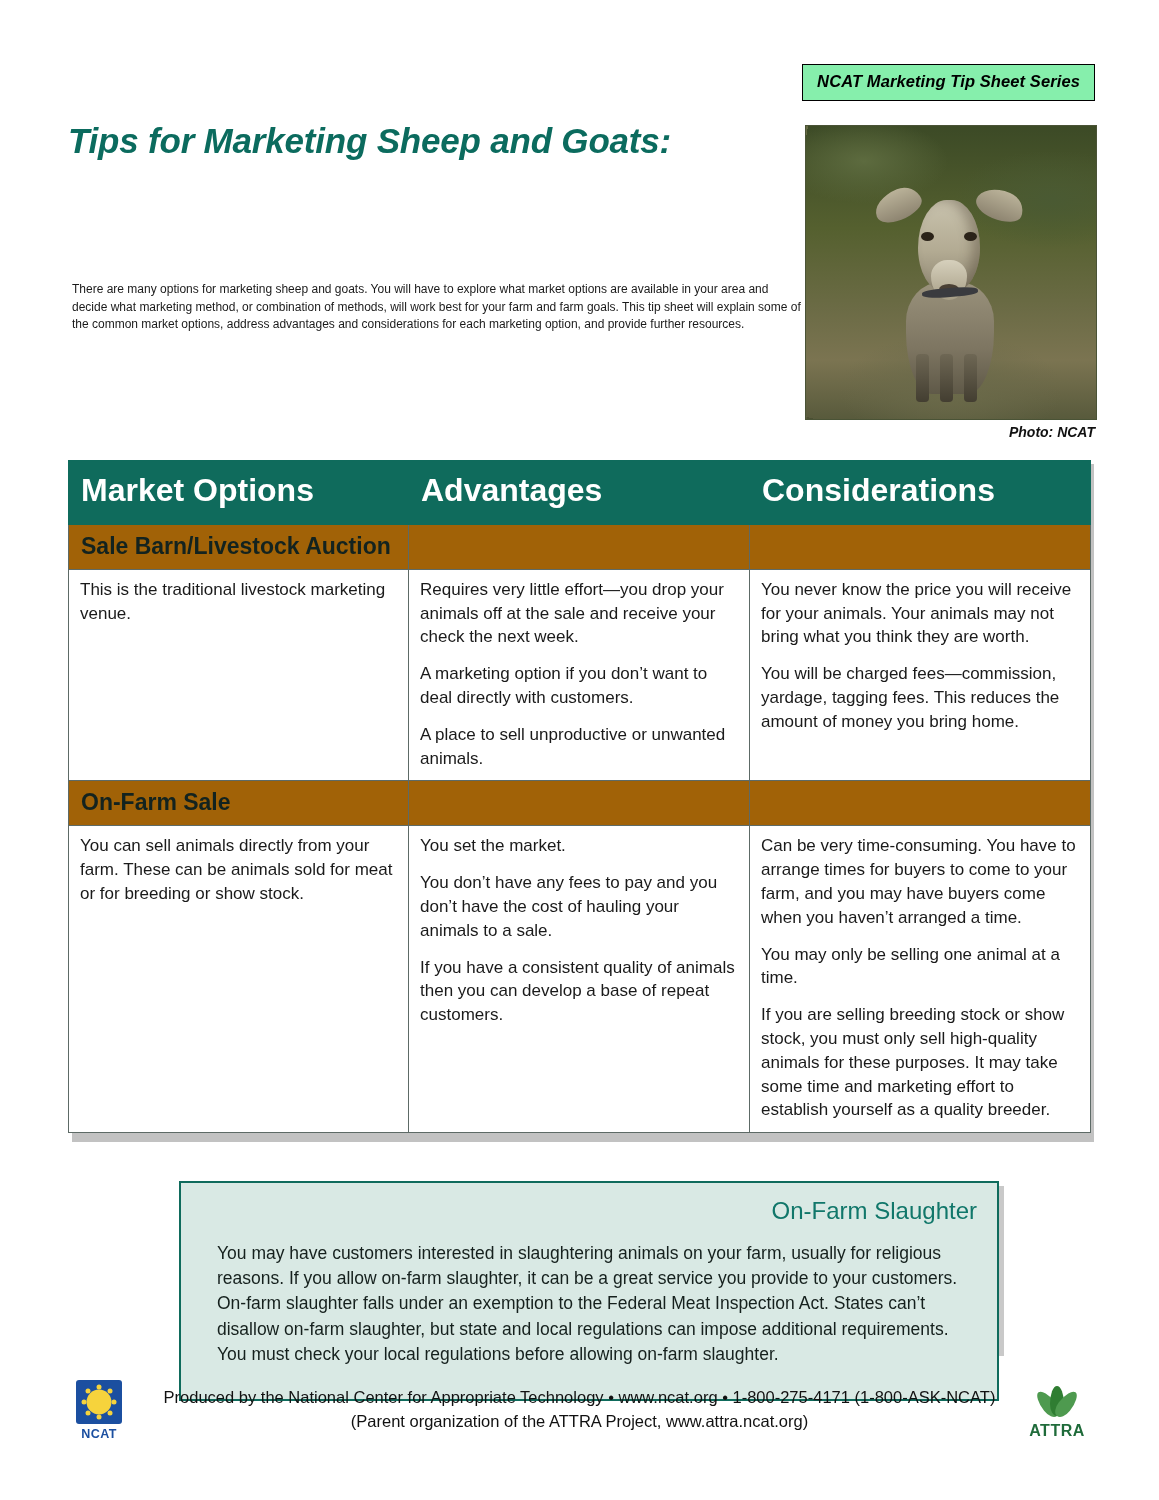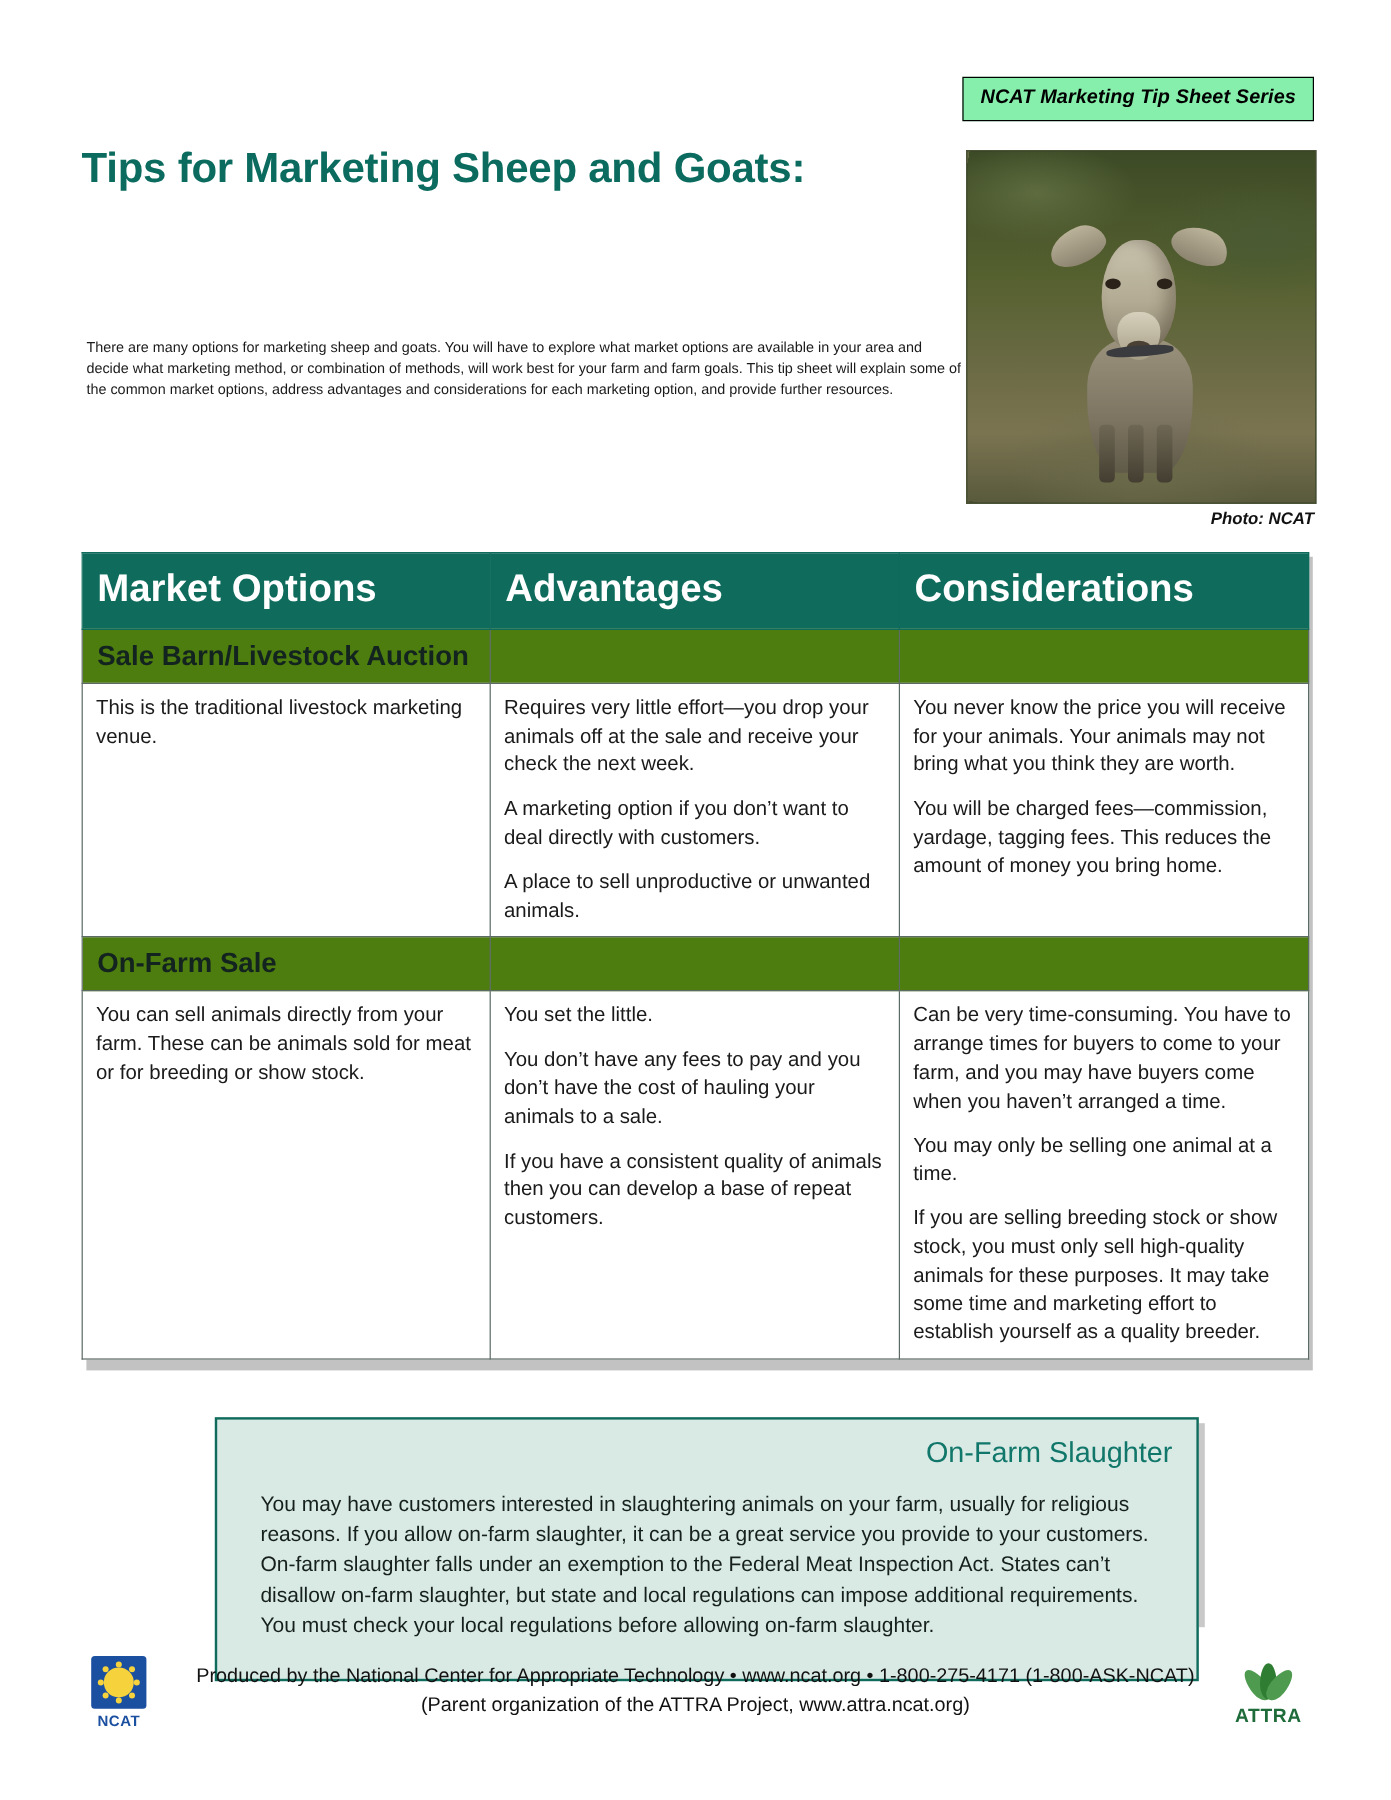--- a/index.html
+++ b/index.html
@@ -38,20 +38,21 @@
   }
 
   
   .title-block {
     position: absolute;
     left: 68px;
     top: 122px;
     width: 700px;
   }
   .title-line1 {
+    font-style: italic;
     font-weight: bold;
     font-size: 35px;
     color: #0b6b5e;
     letter-spacing: -0.2px;
     line-height: 1.1;
   }
   .title-line2 {
     font-weight: bold;
     font-size: 50px;
     color: #0b6b5e;
@@ -221,21 +222,21 @@
     font-weight: bold;
     text-align: left;
     padding: 7px 12px 11px 12px;
     border: 1px solid #0f6b5c;
   }
   .col-1 { width: 340px; }
   .col-2 { width: 341px; }
   .col-3 { width: 341px; }
 
   tr.section td {
-    background: #4d7c0f;
+    background: #a16207;
     font-weight: bold;
     font-size: 23px;
     color: #13231f;
     line-height: 1.22;
     padding: 7px 12px 9px 12px;
   }
   td p { margin: 0 0 13px 0; }
   td p:last-child { margin-bottom: 0; }
 
   
@@ -422,21 +423,21 @@
       <tr class="section">
         <td>On-Farm Sale</td>
         <td></td>
         <td></td>
       </tr>
       <tr>
         <td>
           <p>You can sell animals directly from your farm.  These can be animals sold for meat or for breeding or show stock.</p>
         </td>
         <td>
-          <p>You set the little.</p>
+          <p>You set the market.</p>
           <p>You don’t have any fees to pay and you don’t have the cost of hauling your animals to a sale.</p>
           <p>If you have a consistent quality of animals then you can develop a base of repeat customers.</p>
         </td>
         <td>
           <p>Can be very time-consuming. You have to arrange times for buyers to come to your farm, and you may have buyers come when you haven’t arranged a time.</p>
           <p>You may only be selling one animal at a time.</p>
           <p>If you are selling breeding stock or show stock, you must only sell high-quality animals for these purposes. It may take some time and marketing effort to establish yourself as a quality breeder.</p>
         </td>
       </tr>
     </tbody>

